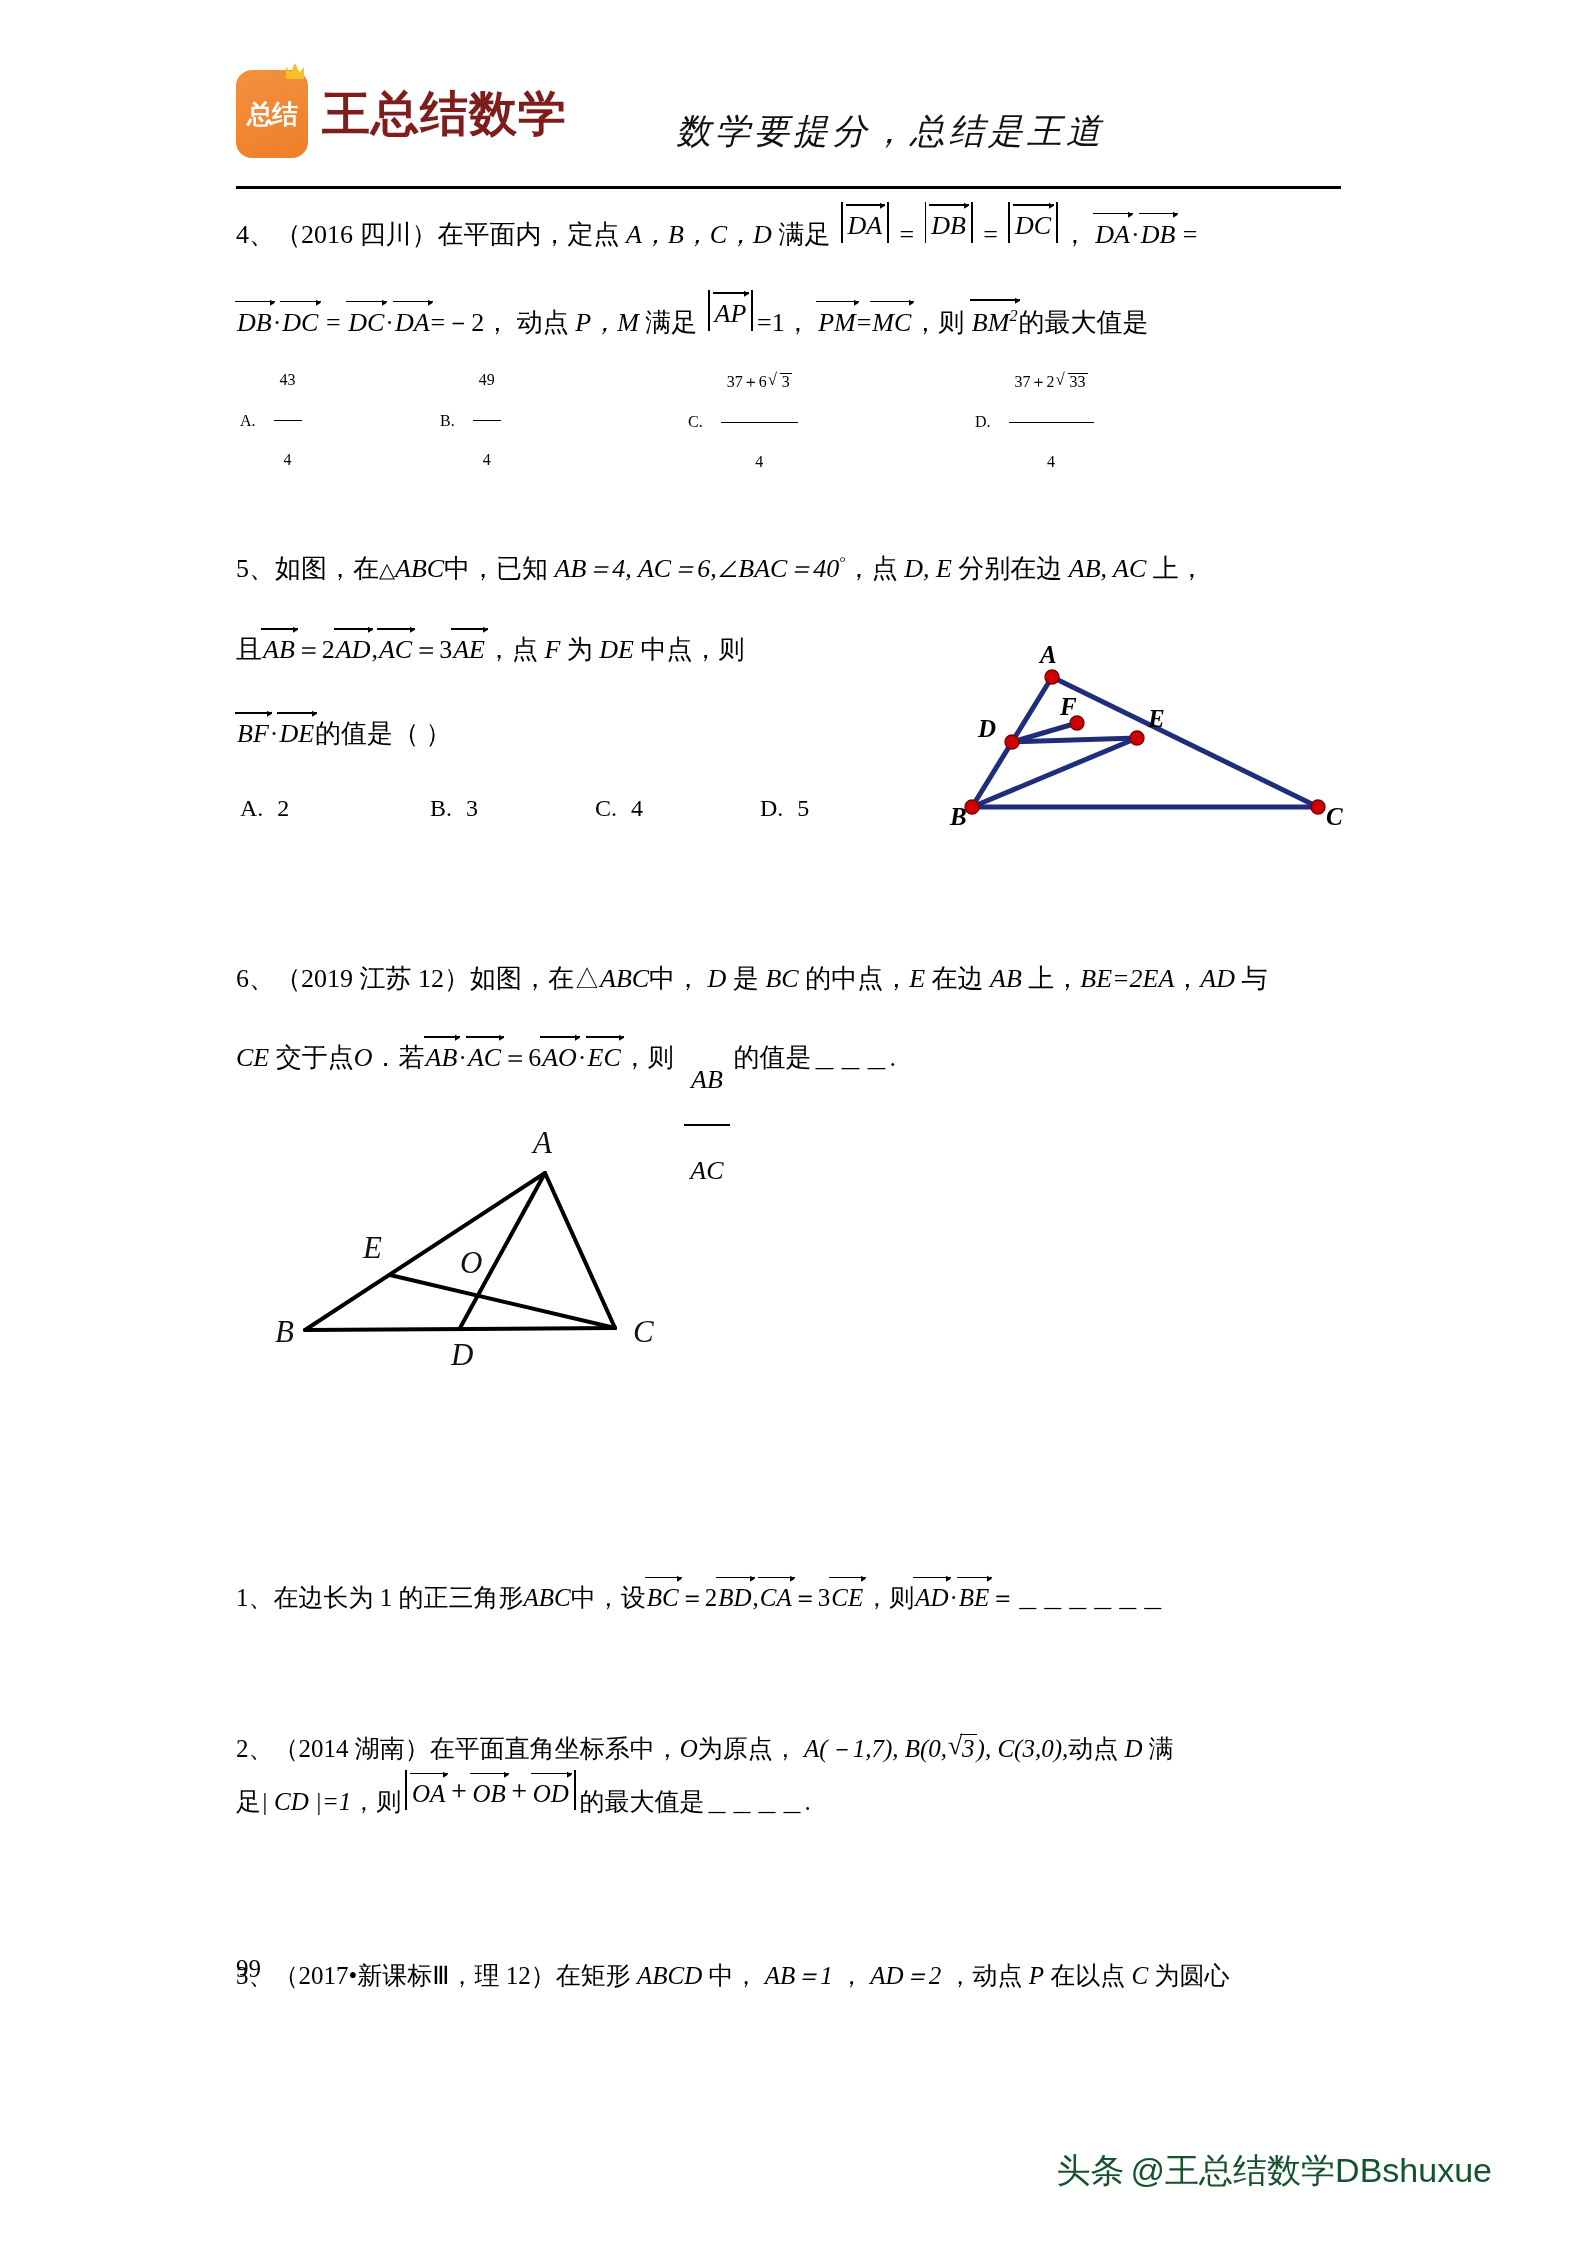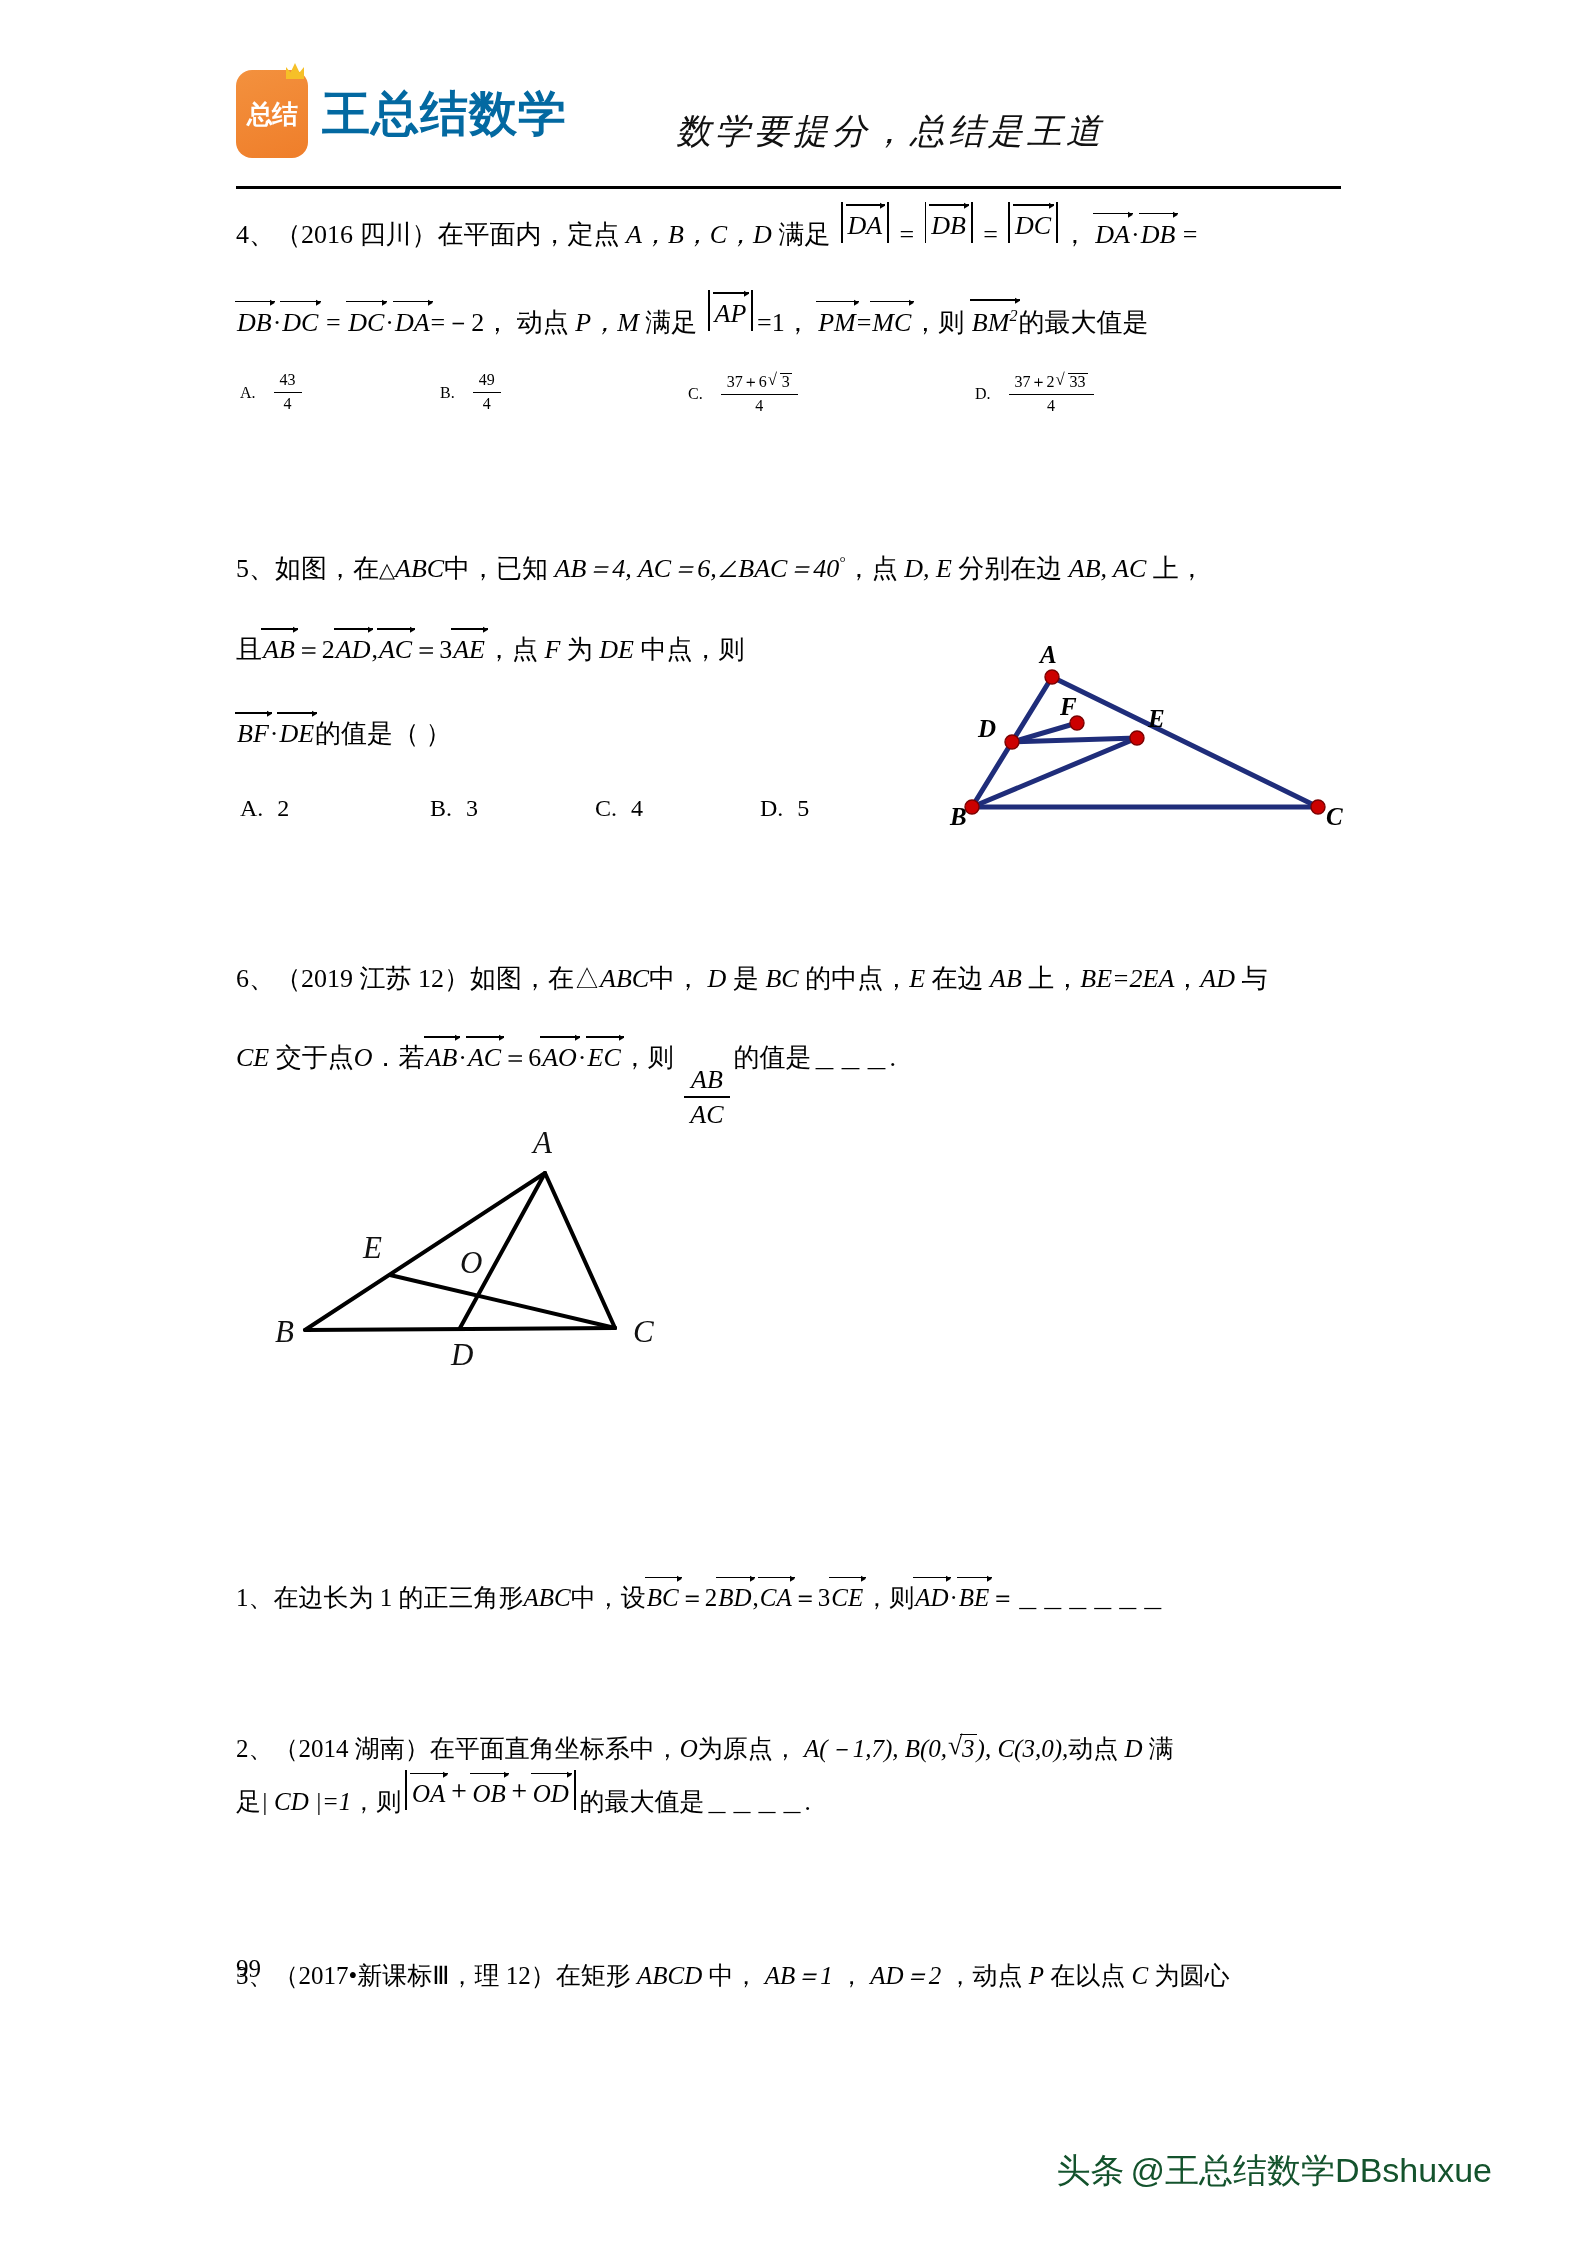--- a/index.html
+++ b/index.html
@@ -28,21 +28,21 @@
     color:#fff;font-family:"Liberation Sans",sans-serif;
     font-weight:bold;font-size:26px;line-height:1;letter-spacing:-1px;
   }
   .logo-badge .crown{
     position:absolute;right:4px;top:-7px;width:18px;height:16px;
     background:#f6c028;
     clip-path:polygon(0% 100%,0% 25%,25% 60%,50% 0%,75% 60%,100% 25%,100% 100%);
   }
   .logo-text{
     font-family:"Liberation Sans",sans-serif;
-    font-weight:bold;font-size:48px;color:#0369a1;letter-spacing:1px;
+    font-weight:bold;font-size:48px;color:#7f1d1d;letter-spacing:1px;
     white-space:nowrap;
   }
   .tagline{
     position:absolute;left:440px;top:46px;
     font-family:"Liberation Serif",serif;
     font-style:italic;font-size:35px;color:#111;letter-spacing:4px;white-space:nowrap;
   }
   .header-rule{
     position:absolute;left:236px;top:186px;width:1105px;height:3px;background:#000;
   }
@@ -72,21 +72,21 @@
     border-left:5px solid #000;border-top:3px solid transparent;border-bottom:3px solid transparent;
     transform:translateY(-1.2px);
   }
   
   .abs{display:inline-flex;align-items:stretch;}
   .abs .bar{display:inline-block;width:1.7px;background:#000;margin:-6px 4px -2px 4px;}
 
   
   .frac{
     display:inline-flex;flex-direction:column;align-items:center;
-    vertical-align:-0.85em;margin:0 4px;font-style:italic;
+    vertical-align:-0.85em;margin:0 4px;font-style:italic;gap:28px;
   }
   .frac .top{padding:0 6px;line-height:1.05;}
   .frac .bar{height:1.6px;background:#000;width:100%;margin:3px 0;}
   .frac .bot{padding:0 6px;line-height:1.05;}
   .frac.upright{font-style:normal;}
 
   
   .sqrt{display:inline-block;position:relative;padding-left:12px;margin-left:1px;}
   .sqrt .rad{position:absolute;left:0;top:-1px;font-size:1.05em;}
   .sqrt .rand{border-top:1.5px solid #000;padding:0 2px;display:inline-block;margin-top:1px;}

